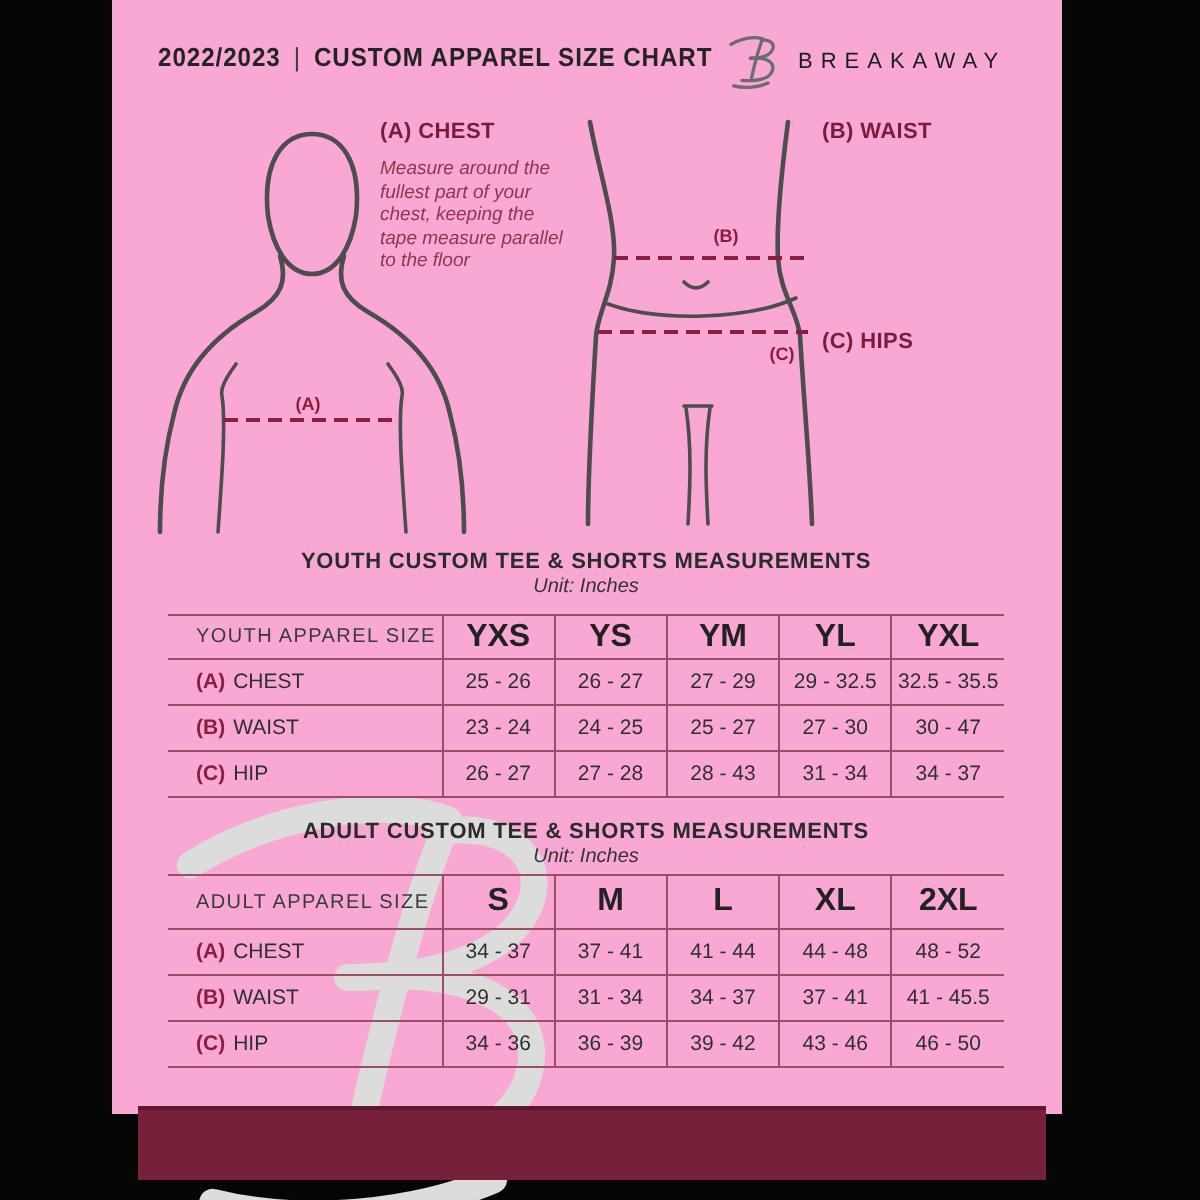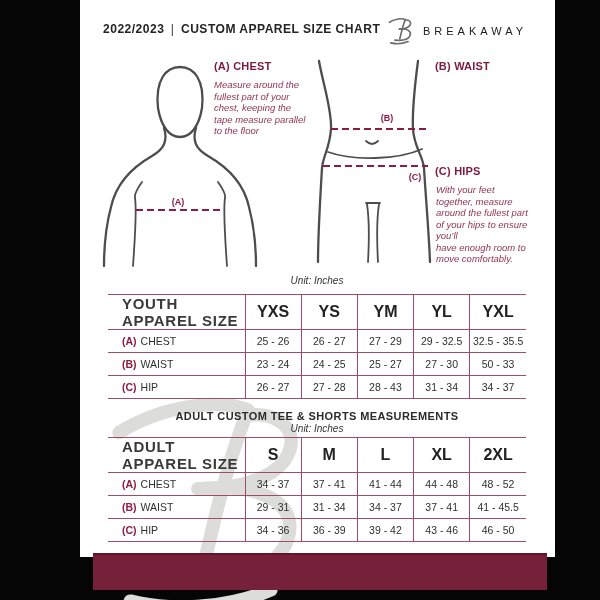--- a/index.html
+++ b/index.html
@@ -1,18 +1,18 @@
 <!DOCTYPE html>
 <html><head>
 <meta charset="utf-8">
 <style>
   html,body{margin:0;padding:0;}
   body{width:600px;height:600px;background:#050505;position:relative;overflow:hidden;
        font-family:"Liberation Sans", sans-serif;}
-  .page{position:absolute;left:80px;top:0;width:475px;height:557px;background:#ffffff;}
+  .page{position:absolute;left:56px;top:0;width:475px;height:557px;background:#f9a8d4;}
 
   
   .watermark{position:absolute;left:14px;top:382px;width:230px;height:236px;color:#dcdcda;z-index:1;}
 
   .content{position:absolute;inset:0;z-index:2;}
 
   
   .doc-title{position:absolute;left:23px;top:21px;font-size:13px;font-weight:bold;color:#242424;
              letter-spacing:.5px;transform:scaleX(.93);transform-origin:left center;white-space:nowrap;}
   .doc-title .sep{margin:0 7px;font-weight:normal;color:#3a3a3a;}
@@ -41,21 +41,21 @@
   .section-title{font-size:11px;font-weight:bold;color:#2b2b2b;letter-spacing:.4px;margin:0 0 1px;}
   .unit{font-size:10px;font-style:italic;color:#333;margin:0 0 8px;}
   #adult-section .unit{margin-bottom:3px;}
   table{border-collapse:collapse;width:418px;table-layout:fixed;}
   col.c-label{width:137px;}
   th,td{border-bottom:1px solid #9c4f64;text-align:center;padding:0;height:22px;
         font-size:10.5px;color:#2f2f2f;}
   thead th{border-top:1px solid #9c4f64;height:21px;font-weight:bold;font-size:16px;color:#222;}
   #adult-section thead th{height:26px;}
   th.lbl,td.lbl{text-align:left;padding-left:14px;}
-  thead th.lbl{font-weight:bold;font-size:15px;letter-spacing:.7px;color:#3a3a3a;}
+  thead th.lbl{font-weight:normal;font-size:10px;letter-spacing:.7px;color:#3a3a3a;}
   th+th,td+td{border-left:1px solid #9c4f64;}
   .rk{color:#8c1d3f;font-weight:bold;margin-right:4px;}
 
   
   .footer-bar{position:absolute;left:13px;top:553px;width:454px;height:37px;
               background:#76203a;border-top:2px solid #5c1730;box-sizing:border-box;z-index:3;}
 </style>
 </head>
 <body>
 
@@ -89,27 +89,20 @@
     <div class="brand">BREAKAWAY</div>
 
     <div class="ins-h" id="chest-h">(A) CHEST</div>
     <div class="ins-b" id="chest-b">Measure around the
 fullest part of your
 chest, keeping the
 tape measure parallel
 to the floor</div>
     <div class="ins-h" id="waist-h">(B) WAIST</div>
     <div class="ins-h" id="hips-h">(C) HIPS</div>
-    <div class="ins-b" id="hips-b">With your feet
-together, measure
-around the fullest part
-of your hips to ensure
-you’ll
-have enough room to
-move comfortably.</div>
 
     <svg class="fig" id="fig-upper" viewBox="0 0 175 210">
       <path class="outline" d="M60,50 C57,22 68,9 82,9 C96,9 107,22 104,50 C101,68 93,79 82,79 C71,79 63,68 60,50"></path>
       <path class="outline" d="M66,70 C70,83 66,91 54,98 C33,110 18,126 13,149 C8,168 6,188 6,208"></path>
       <path class="outline" d="M98,70 C94,83 98,91 110,98 C131,110 146,126 151,149 C156,168 158,188 158,208"></path>
       <path class="outline thin" d="M44,124 C39,131 36,136 37,140 C39,153 37,180 35,208"></path>
       <path class="outline thin" d="M120,124 C125,131 128,136 127,140 C125,153 127,180 129,208"></path>
       <line class="measure" x1="38" y1="152" x2="124" y2="152"></line>
       <text class="fig-label" x="80" y="147" text-anchor="middle">(A)</text>
     </svg>
@@ -122,20 +115,21 @@
       <path class="outline thin" d="M63,147 L77,147"></path>
       <path class="outline thin" d="M64,148 C67,168 66,188 65,206"></path>
       <path class="outline thin" d="M76,148 C73,168 74,188 75,206"></path>
       <line class="measure" x1="28" y1="73" x2="123" y2="73"></line>
       <text class="fig-label" x="84" y="65" text-anchor="middle">(B)</text>
       <line class="measure" x1="20" y1="110" x2="125" y2="110"></line>
       <text class="fig-label" x="112" y="124" text-anchor="middle">(C)</text>
     </svg>
 
     <div class="section" id="youth-section">
+      <div class="section-title">YOUTH CUSTOM TEE &amp; SHORTS MEASUREMENTS</div>
       <div class="unit">Unit: Inches</div>
       <table id="youth-table">
         <colgroup>
             <col class="c-label">
             <col>
             <col>
             <col>
             <col>
             <col>
           </colgroup>
@@ -157,21 +151,21 @@
               <td>27 - 29</td>
               <td>29 - 32.5</td>
               <td>32.5 - 35.5</td>
             </tr>
             <tr>
               <td class="lbl"><span class="rk">(B)</span><span>WAIST</span></td>
               <td>23 - 24</td>
               <td>24 - 25</td>
               <td>25 - 27</td>
               <td>27 - 30</td>
-              <td>50 - 33</td>
+              <td>30 - 47</td>
             </tr>
             <tr>
               <td class="lbl"><span class="rk">(C)</span><span>HIP</span></td>
               <td>26 - 27</td>
               <td>27 - 28</td>
               <td>28 - 43</td>
               <td>31 - 34</td>
               <td>34 - 37</td>
             </tr>
           </tbody>

